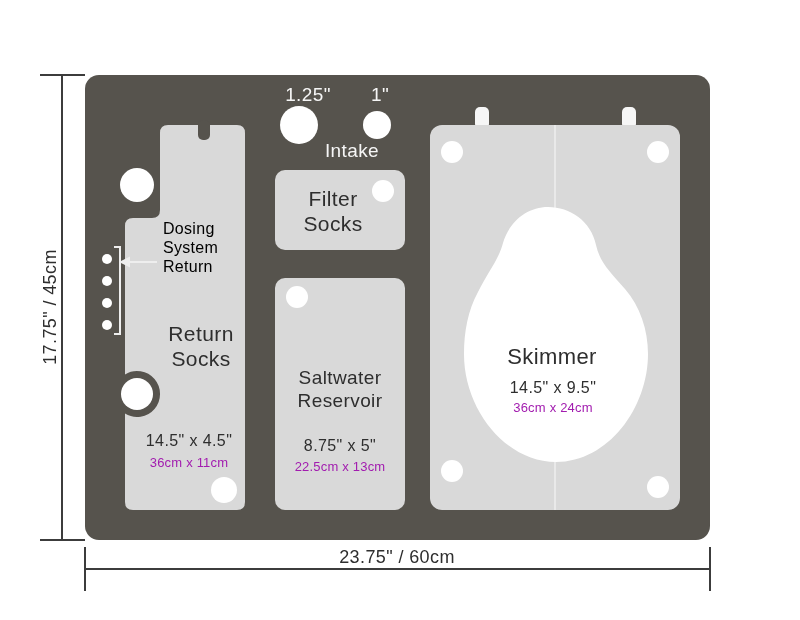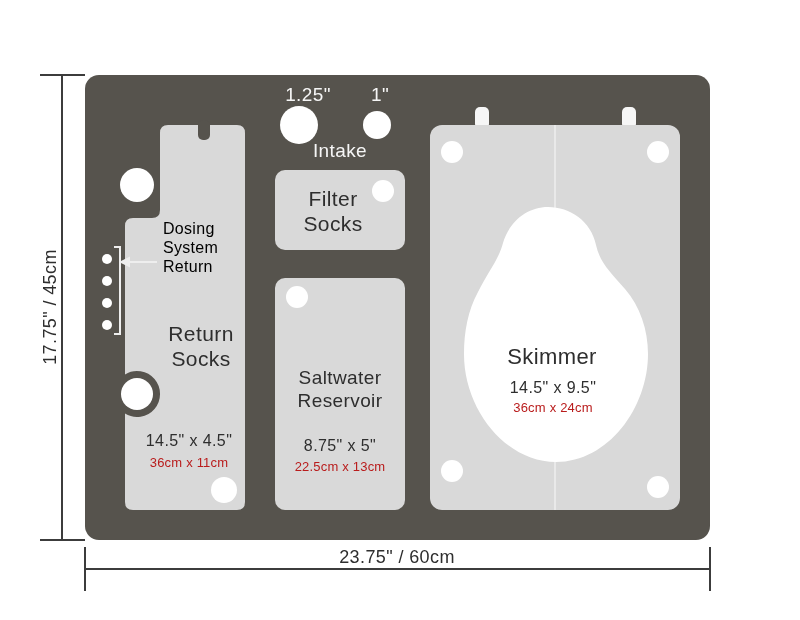--- a/index.html
+++ b/index.html
@@ -16,21 +16,21 @@
                 background:#56534d; border-radius:14px; }
   svg.shapes { position:absolute; left:85px; top:75px; }
 
   .label { position:absolute; transform:translate(-50%,-50%); text-align:center;
            color:#2e2e2e; white-space:nowrap; letter-spacing:0.4px; }
   .label .line { display:block; }
   .white { color:#f6f6f6; }
   .name  { font-size:21px; line-height:25px; }
   .name-sm { font-size:19px; line-height:23px; }
   .size-in { font-size:16px; }
-  .size-cm { font-size:13px; color:#b91c1c; letter-spacing:0.2px; }
+  .size-cm { font-size:13px; color:#a21caf; letter-spacing:0.2px; }
   .intake-lbl { font-size:19px; }
   .callout { position:absolute; left:163px; top:219px; font-size:16px; line-height:19px;
              color:#000000; text-align:left; letter-spacing:0.3px; }
   .callout .line { display:block; }
 </style>
 </head>
 <body>
 
 <div class="canvas">
 
@@ -82,21 +82,21 @@
 
     <rect x="190" y="203" width="130" height="232" rx="10" fill="#d9d9d9"></rect>
     <circle cx="212" cy="222" r="11" fill="#ffffff"></circle>
 
     <circle cx="214" cy="50" r="19" fill="#ffffff"></circle>
     <circle cx="292" cy="50" r="14" fill="#ffffff"></circle>
   </svg>
 
   <div class="label white intake-lbl" style="left:308px;top:95px">1.25"</div>
   <div class="label white intake-lbl" style="left:380px;top:95px">1"</div>
-  <div class="label white intake-lbl" style="left:340px;top:151px">Intake</div>
+  <div class="label white intake-lbl" style="left:352px;top:151px">Intake</div>
 
   <div class="callout">
     <span class="line">Dosing</span>
     <span class="line">System</span>
     <span class="line">Return</span>
   </div>
 
   <div class="label name" style="left:201px;top:346px">
     <span class="line">Return</span>
     <span class="line">Socks</span>

